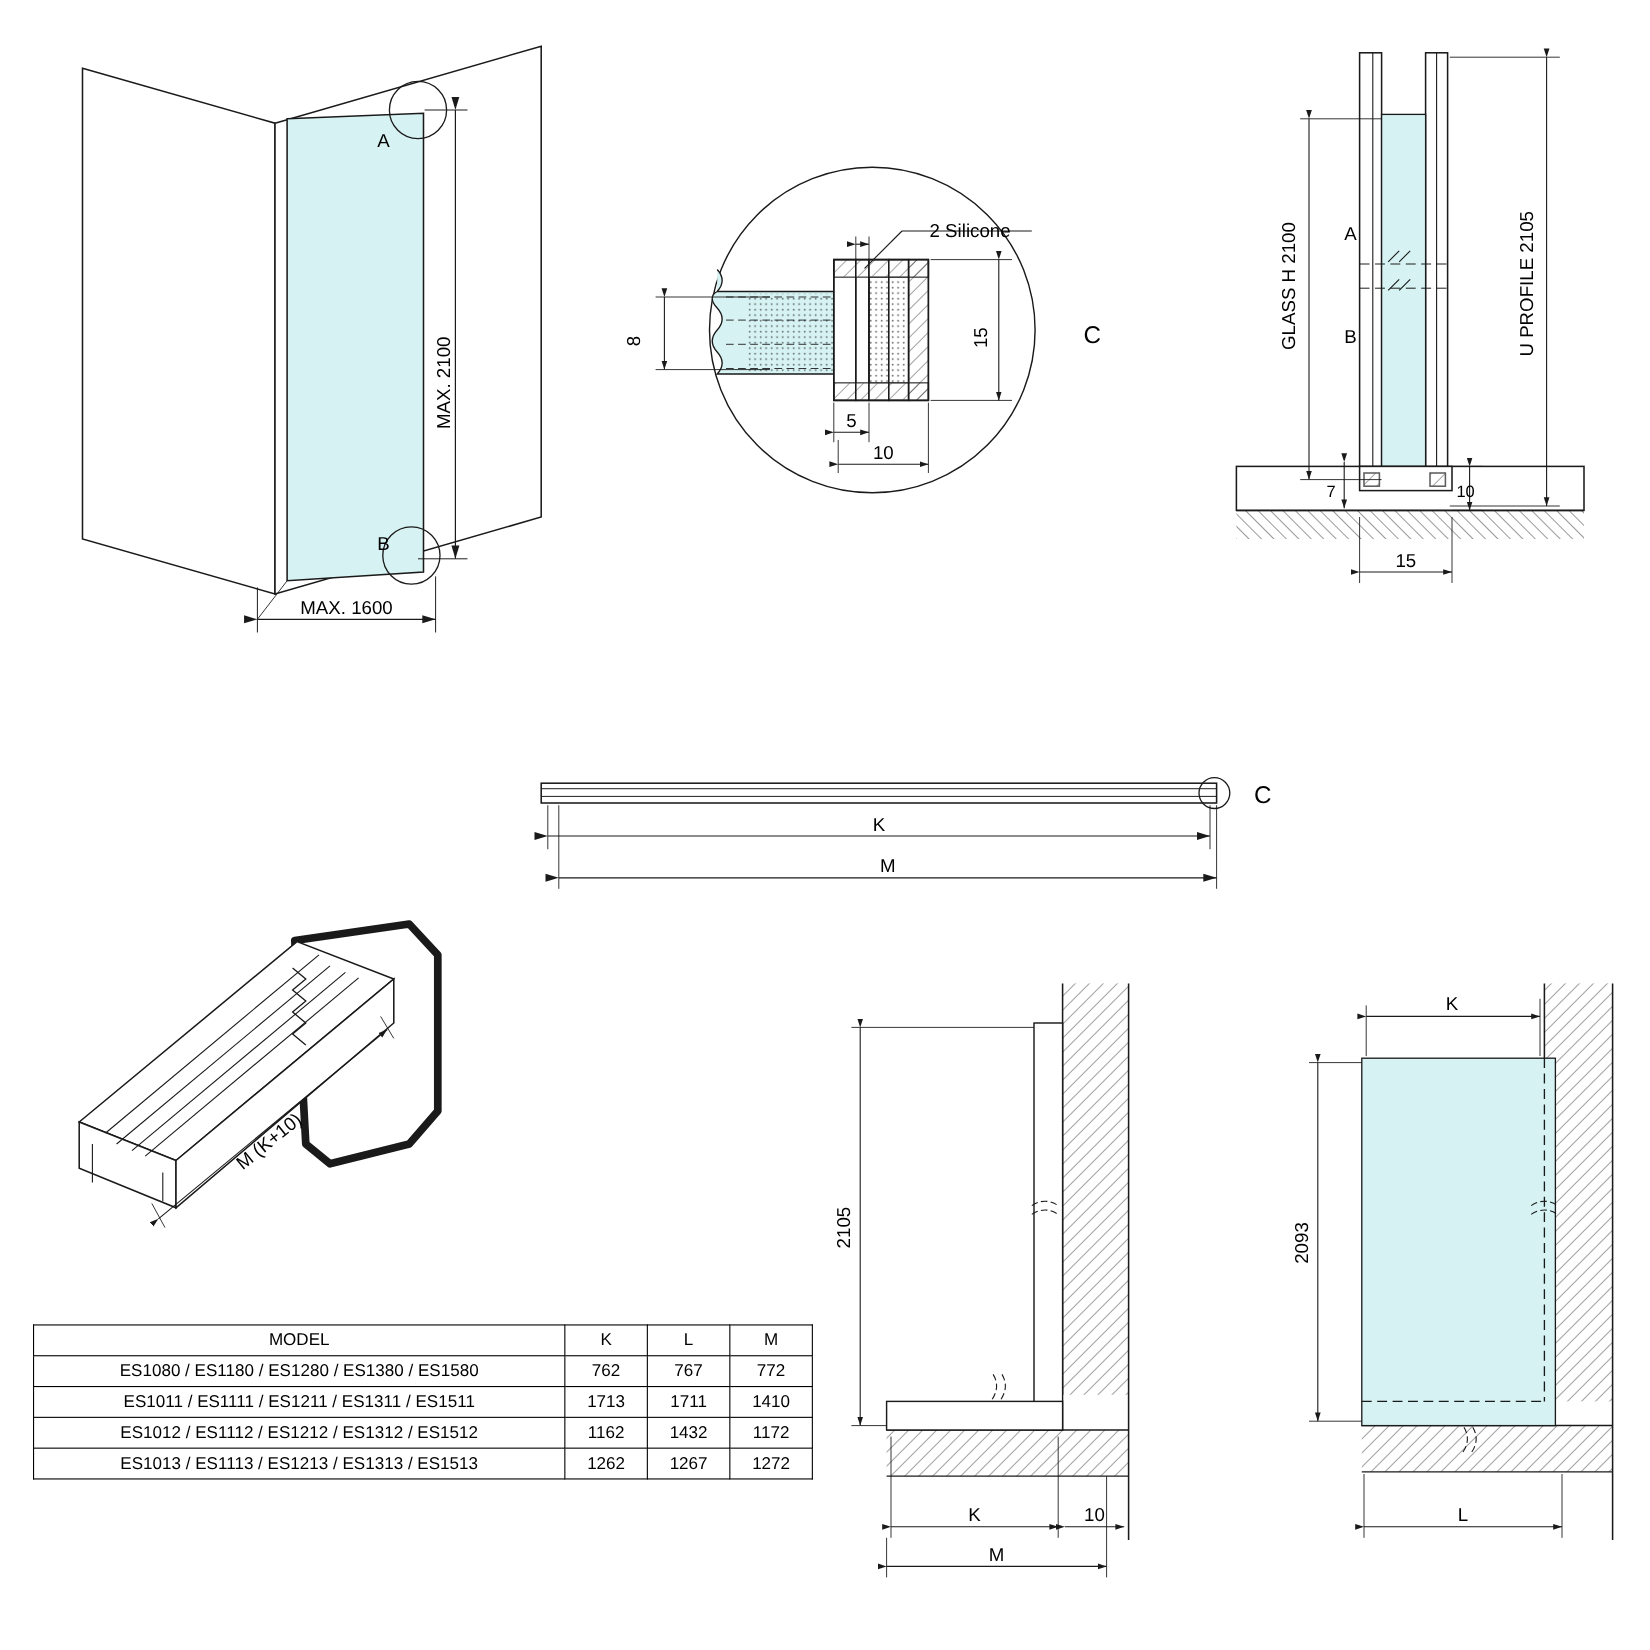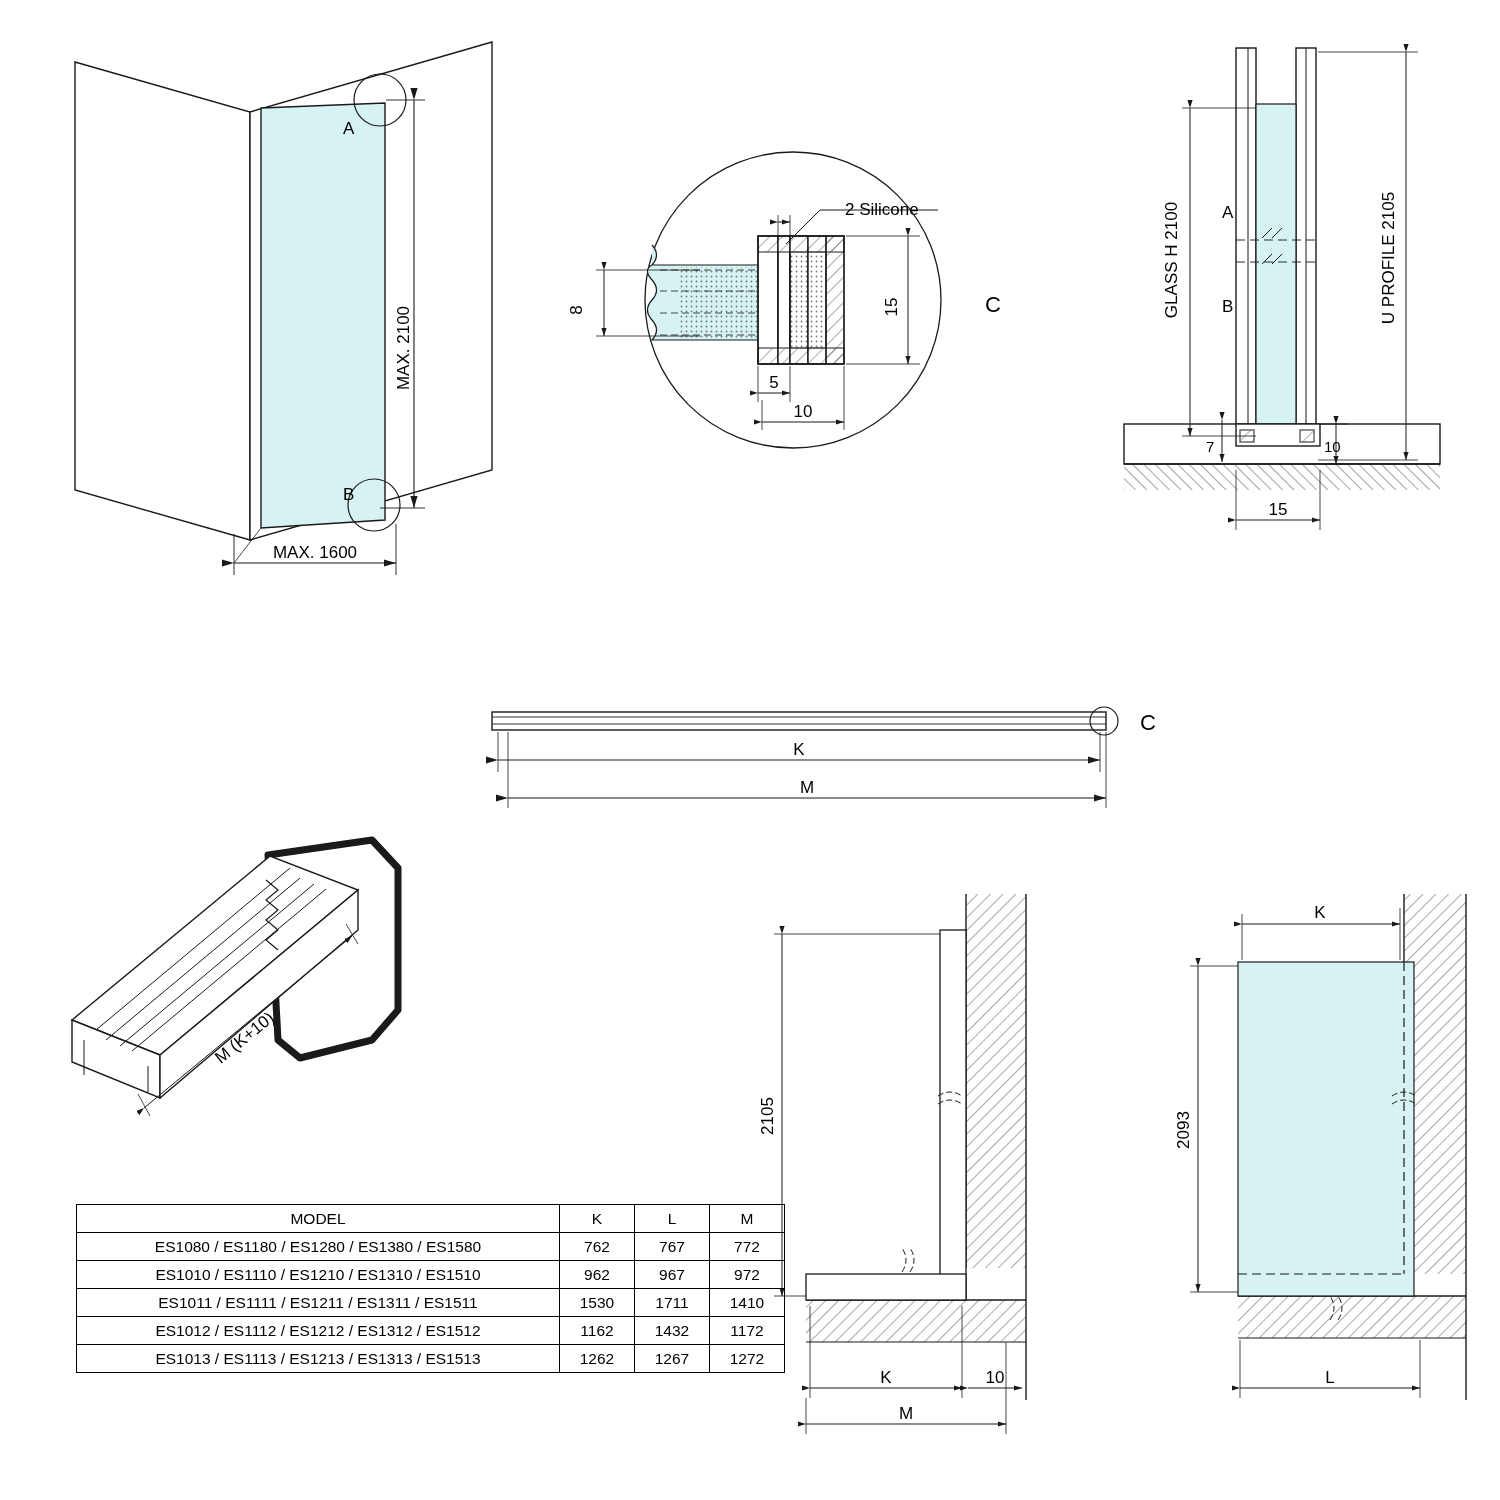--- a/index.html
+++ b/index.html
@@ -3,21 +3,21 @@
 <meta charset="utf-8">
 <style>
   html,body{margin:0;padding:0;background:#ffffff;}
   body{width:1500px;height:1500px;position:relative;font-family:"Liberation Sans",sans-serif;color:#000;}
   .stage{position:absolute;left:0;top:0;width:1500px;height:1500px;}
   svg{position:absolute;left:0;top:0;}
   text{font-family:"Liberation Sans",sans-serif;fill:#000;}
   .lbl{font-size:17px;}
   .lbl-sm{font-size:15px;}
   .lbl-lg{font-size:22px;}
-  table{border-collapse:collapse;margin-left:46px;}
+  table{border-collapse:collapse;}
   .spec-table{position:absolute;left:30px;top:1204px;font-size:15.5px;}
   .spec-table td,.spec-table th{border:1px solid #000;height:27px;padding:0 6px;font-weight:normal;text-align:center;}
   .spec-table .model{width:470px;text-align:center;}
   .spec-table .num{width:62px;text-align:center;}
 </style>
 </head>
 <body>
 
 <div class="stage">
 
@@ -294,28 +294,22 @@
     </tr>
   </thead>
   <tbody>
     <tr>
       <td class="model">ES1080 / ES1180 / ES1280 / ES1380 / ES1580</td>
       <td class="num">762</td>
       <td class="num">767</td>
       <td class="num">772</td>
     </tr>
     <tr>
-      <td class="model">ES1010 / ES1110 / ES1210 / ES1310 / ES1510</td>
-      <td class="num">962</td>
-      <td class="num">967</td>
-      <td class="num">972</td>
-    </tr>
-    <tr>
       <td class="model">ES1011 / ES1111 / ES1211 / ES1311 / ES1511</td>
-      <td class="num">1530</td>
+      <td class="num">1713</td>
       <td class="num">1711</td>
       <td class="num">1410</td>
     </tr>
     <tr>
       <td class="model">ES1012 / ES1112 / ES1212 / ES1312 / ES1512</td>
       <td class="num">1162</td>
       <td class="num">1432</td>
       <td class="num">1172</td>
     </tr>
     <tr>

